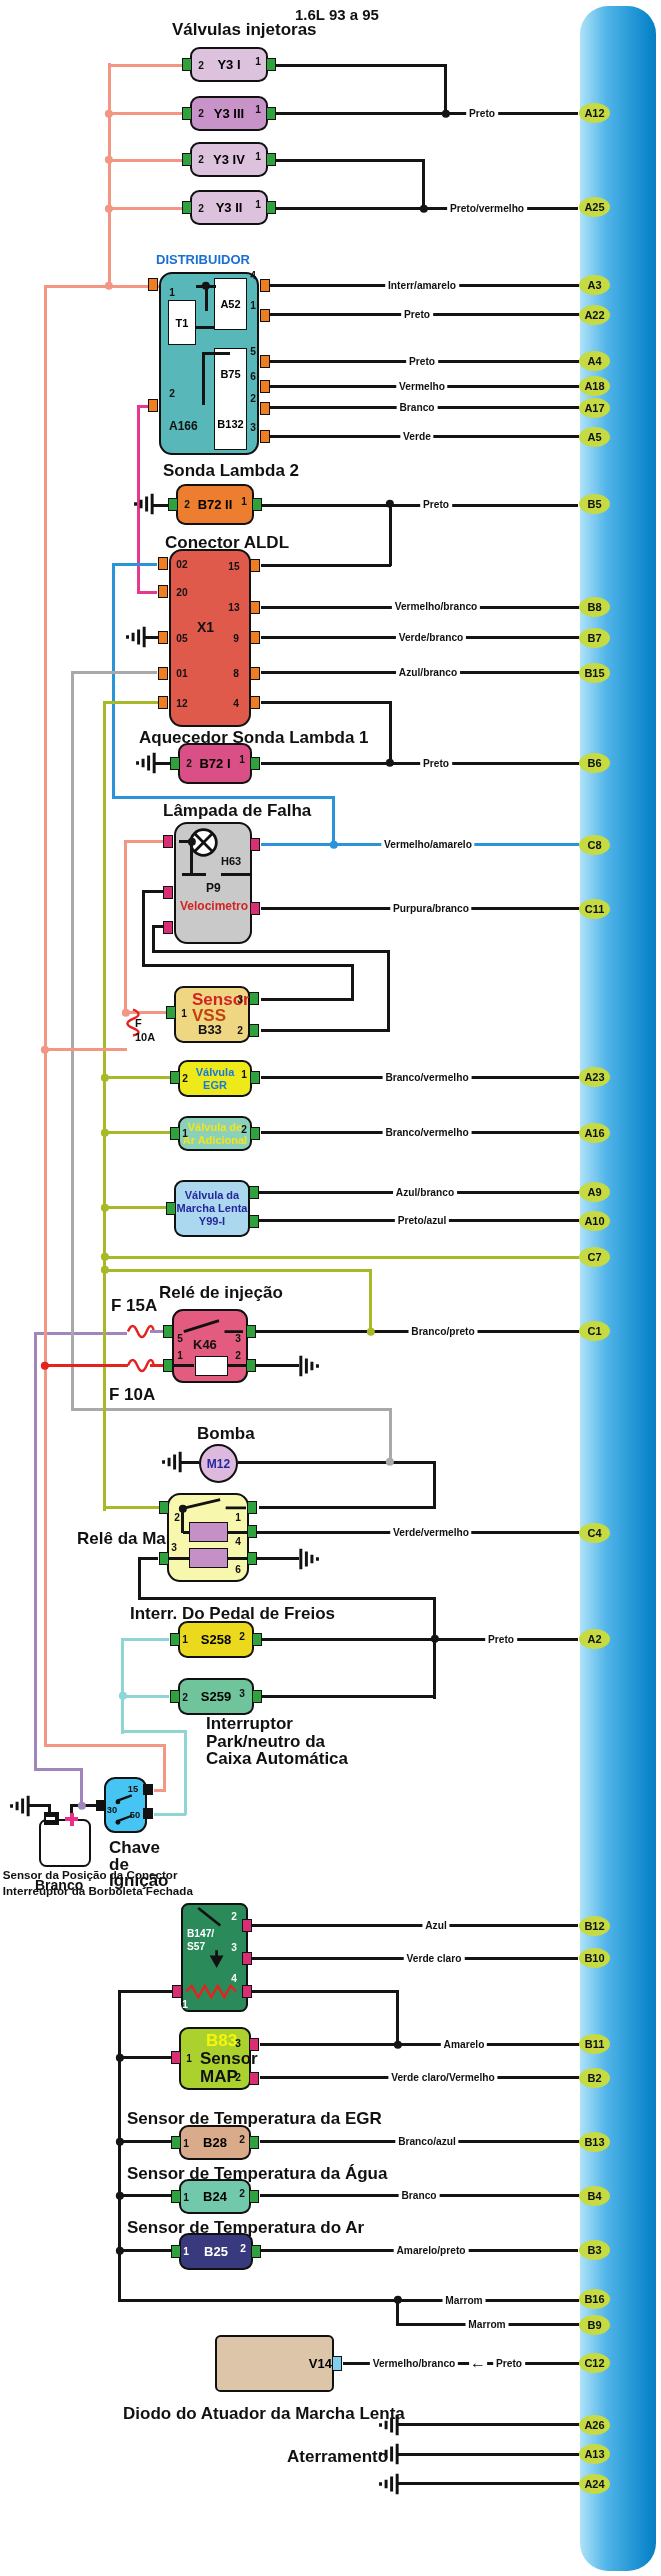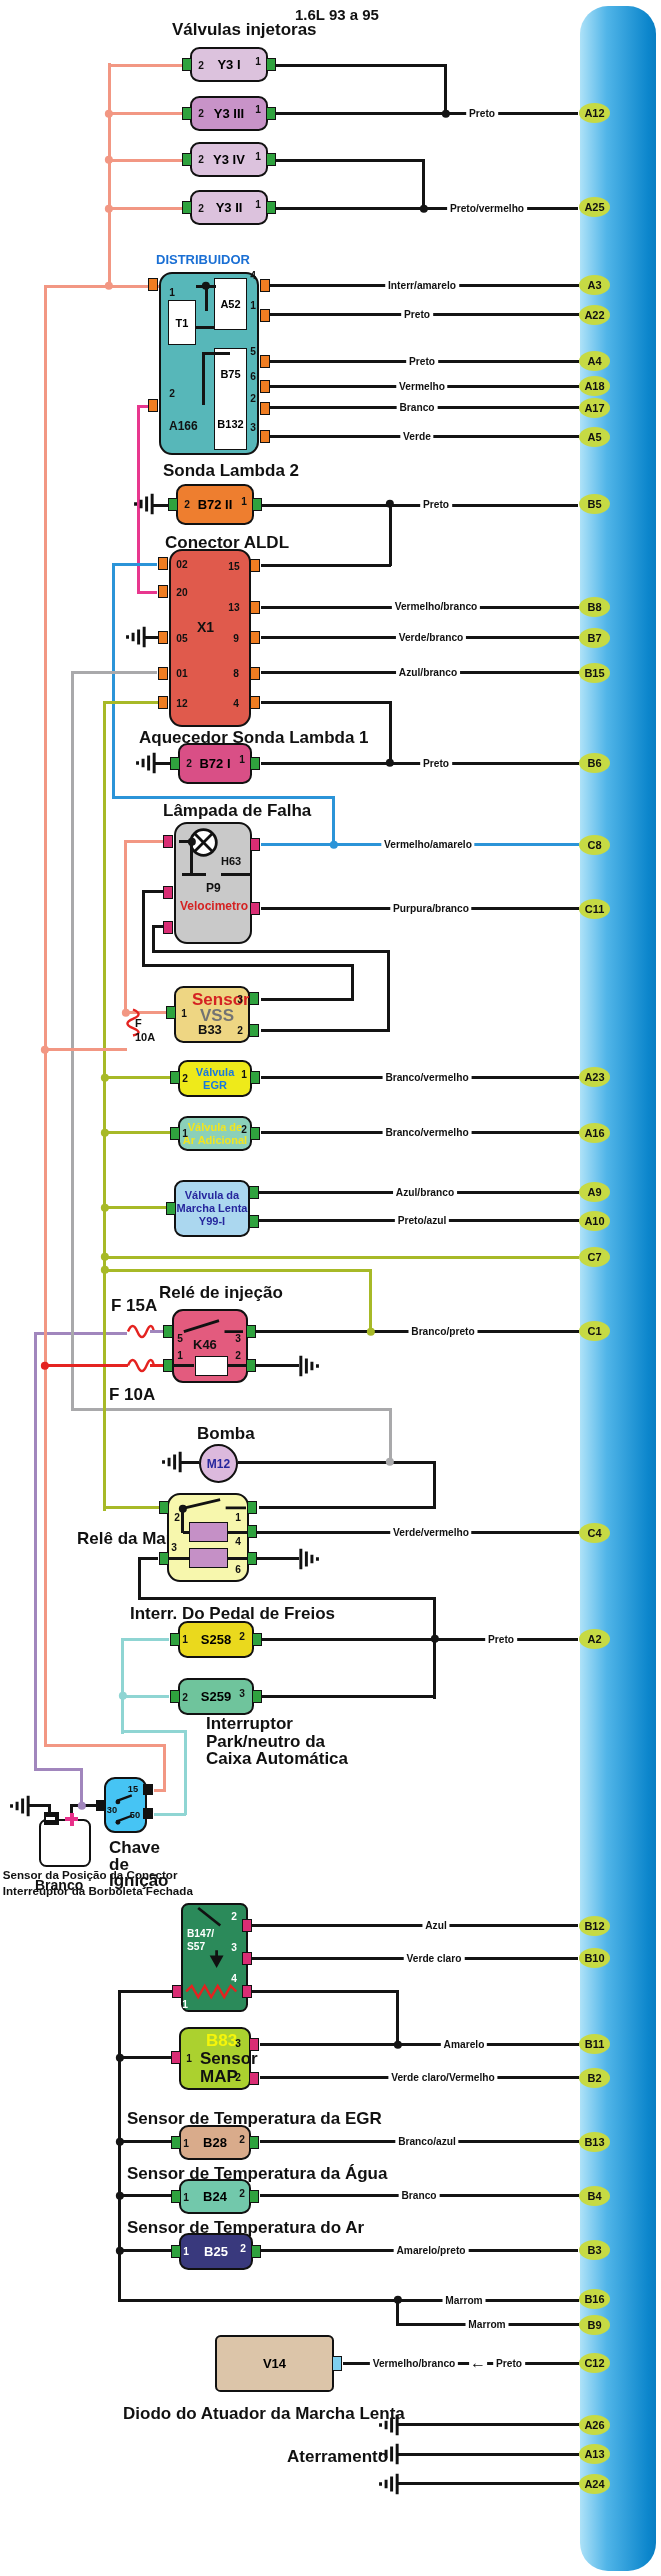--- a/index.html
+++ b/index.html
@@ -281,21 +281,21 @@
   <div class="w" style="left:351px;top:964px;width:2.8px;height:35px"></div>
   <div class="w" style="left:261px;top:998px;width:93px;height:2.8px"></div>
   <div class="w" style="left:152px;top:925px;width:11px;height:2.8px"></div>
   <div class="w" style="left:152px;top:925px;width:2.8px;height:26px"></div>
   <div class="w" style="left:152px;top:950px;width:237px;height:2.8px"></div>
   <div class="w" style="left:387px;top:950px;width:2.8px;height:82px"></div>
   <div class="w" style="left:261px;top:1029px;width:129px;height:2.8px"></div>
 
   <div class="box" style="left:174px;top:986px;width:76px;height:57px;background:#eed683;"></div>
   <div class="slabel" style="left:192px;top:990px;color:#d42222;">Sensor</div>
-  <div class="slabel" style="left:200px;top:1006px;color:#737373;">VSS</div>
+  <div class="slabel" style="left:192px;top:1006px;color:#c2410c;">VSS</div>
   <div class="slabel" style="left:198px;top:1022px;font-size:13px;">B33</div>
   <div class="pin pg" style="left:166px;top:1006px"></div>
   <div class="pin pg" style="left:249px;top:992px"></div>
   <div class="pin pg" style="left:249px;top:1024px"></div>
   <div class="pnum" style="left:184px;top:1013px">1</div>
   <div class="pnum" style="left:240px;top:999px">3</div>
   <div class="pnum" style="left:240px;top:1030px">2</div>
   <div class="w" style="left:124px;top:1011px;width:42px;height:2.8px;background:#f29783"></div>
   <div class="dot" style="left:126px;top:1013px;background:#f29783"></div>
   <svg style="left:120px;top:1016px;transform:rotate(90deg);transform-origin:13px 6.5px;" width="26" height="13" viewBox="0 0 28 14">
@@ -587,21 +587,21 @@
   <div class="w" style="left:261px;top:2249px;width:317px;height:2.8px"></div>
   <div class="wl" style="left:431px;top:2250px">Amarelo/preto</div>
 
   <div class="w" style="left:118px;top:2299px;width:461px;height:2.8px"></div>
   <div class="dot" style="left:398px;top:2300px;background:#141414"></div>
   <div class="wl" style="left:464px;top:2300px">Marrom</div>
   <div class="w" style="left:396px;top:2299px;width:2.8px;height:27px"></div>
   <div class="w" style="left:396px;top:2323px;width:183px;height:2.8px"></div>
   <div class="wl" style="left:487px;top:2324px">Marrom</div>
 
-  <div class="box" style="left:215px;top:2335px;width:119px;height:57px;background:#dcc5a9;border-radius:5.6px;font-size:13px;">
+  <div class="box" style="left:215px;top:2335px;width:119px;height:57px;background:#dcc5a9;border-radius:5.6px;font-size:13px;align-items:flex-end;">
       <span>V14</span>
     </div>
   <div class="pin pb" style="left:332px;top:2356px;height:15px;"></div>
   <div class="w" style="left:343px;top:2362px;width:236px;height:2.8px"></div>
   <div class="wl" style="left:414px;top:2363px">Vermelho/branco</div>
   <div class="wl" style="left:478px;top:2363px;font-size:16px;padding:0 0.9px;">←</div>
   <div class="wl" style="left:509px;top:2363px">Preto</div>
   <div class="slabel" style="left:123px;top:2404px;">Diodo do Atuador da Marcha Lenta</div>
 
   <div class="w" style="left:397px;top:2423px;width:182px;height:2.8px"></div>

